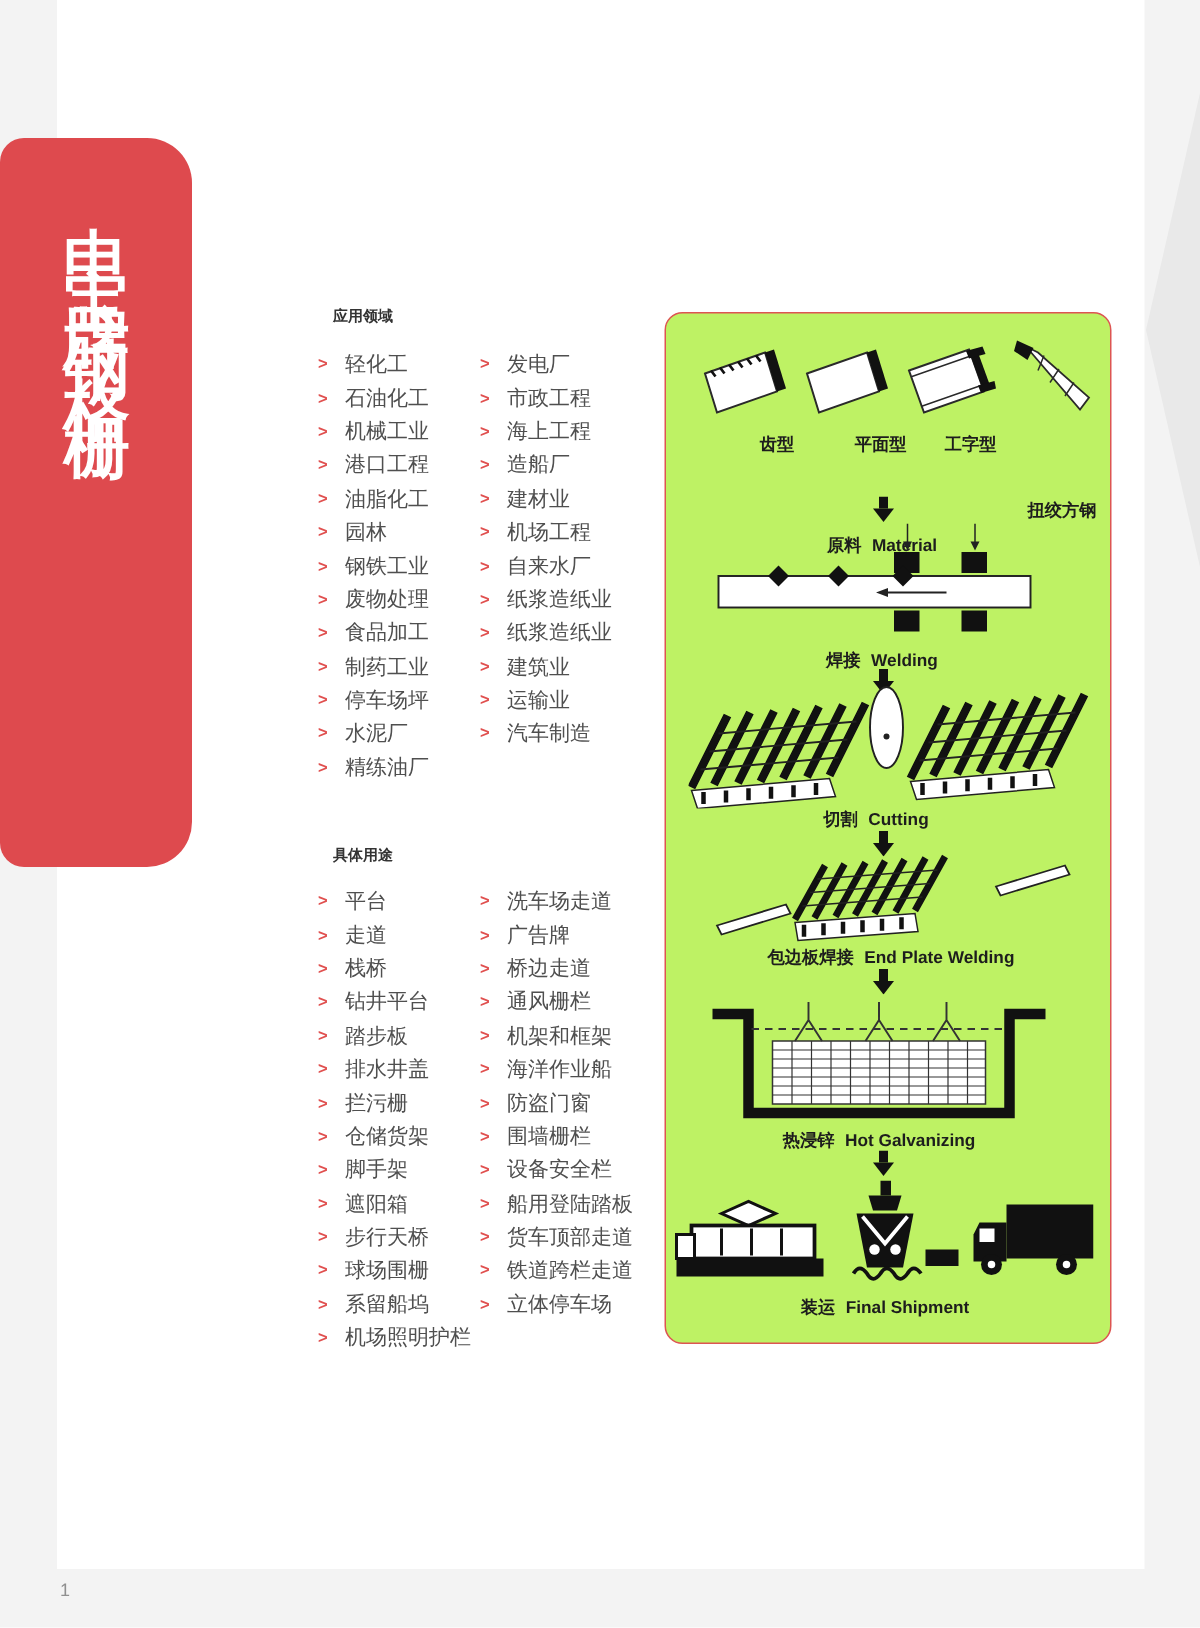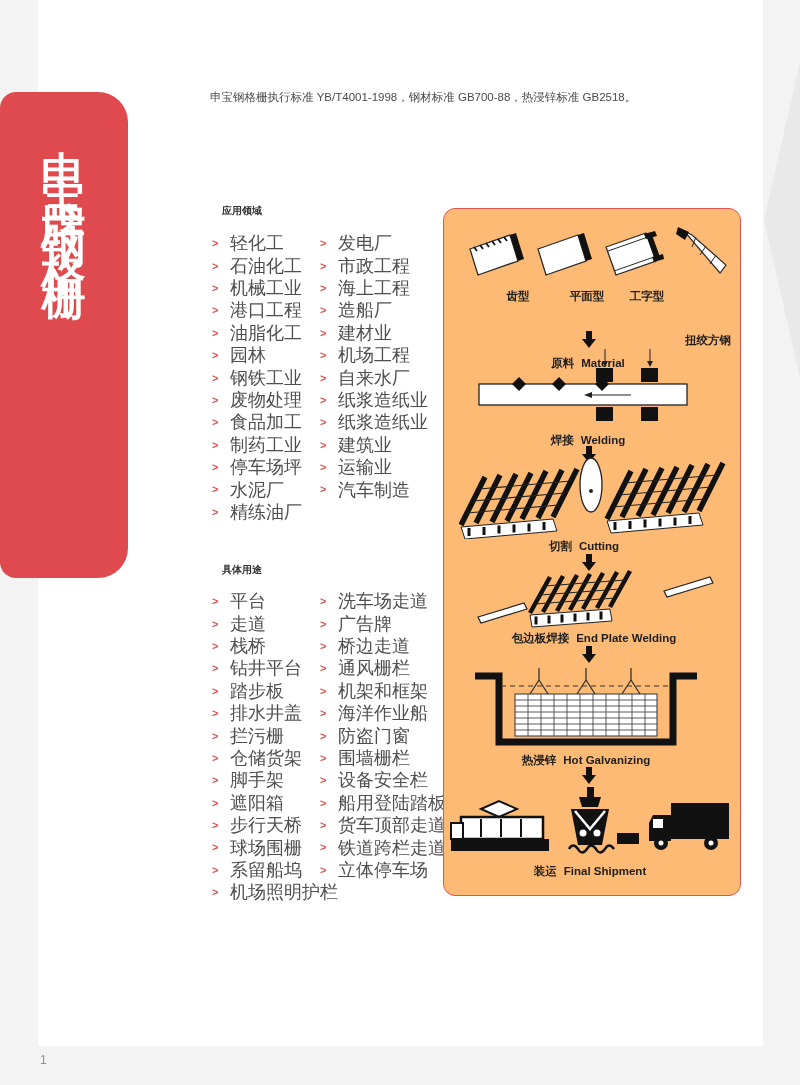--- a/index.html
+++ b/index.html
@@ -38,24 +38,24 @@
   .sec-heading {
     position:absolute; left:210px;
     font-size:10px; font-weight:bold; color:#333333;margin-left:12px;
   }
   .list-col { position:absolute; }
   .li { display:flex; align-items:center; height:22.4px; }
   .marker {
     color:#e0504f; font-weight:bold; font-size:11px;
     width:18px; flex:0 0 18px;
   }
-  .li-text { font-size:18px; color:#4f4f4f; white-space:nowrap; }
+  .li-text { font-size:14px; color:#4f4f4f; white-space:nowrap; }
   .panel {
     position:absolute; left:443px; top:208px; width:298px; height:688px;
-    border:1px solid #dd5552; border-radius:12px; background:#fdba74;text-align:right;
+    border:1px solid #dd5552; border-radius:12px; background:#bef264;text-align:right;
   }
   .abs { position:absolute; }
   .mat-label {
     position:absolute; transform:translateX(-50%);
     font-size:11.5px; font-weight:bold; color:#1d1d1d; white-space:nowrap;
   }
   .step-label {
     position:absolute; transform:translateX(-50%);
     font-size:11.5px; font-weight:bold; color:#1d1d1d; white-space:nowrap;
   }
@@ -71,21 +71,20 @@
 <body>
 
 <div class="page"></div>
 <div class="corner-tri"></div>
 
 <div class="banner">
   <div class="banner-text">申宝牌钢格栅</div>
 </div>
 
 <div class="intro">
-  <p>申宝钢格栅执行标准 YB/T4001-1998，钢材标准 GB700-88，热浸锌标准 GB2518。</p>
 </div>
 
 <div class="sec-heading" style="top:204px;">应用领域</div>
 <div class="list-col" style="left:212px; top:232px;">
     <div class="li">
       <span class="marker">&gt;</span>
       <span class="li-text">轻化工</span>
     </div>
     <div class="li">
       <span class="marker">&gt;</span>

